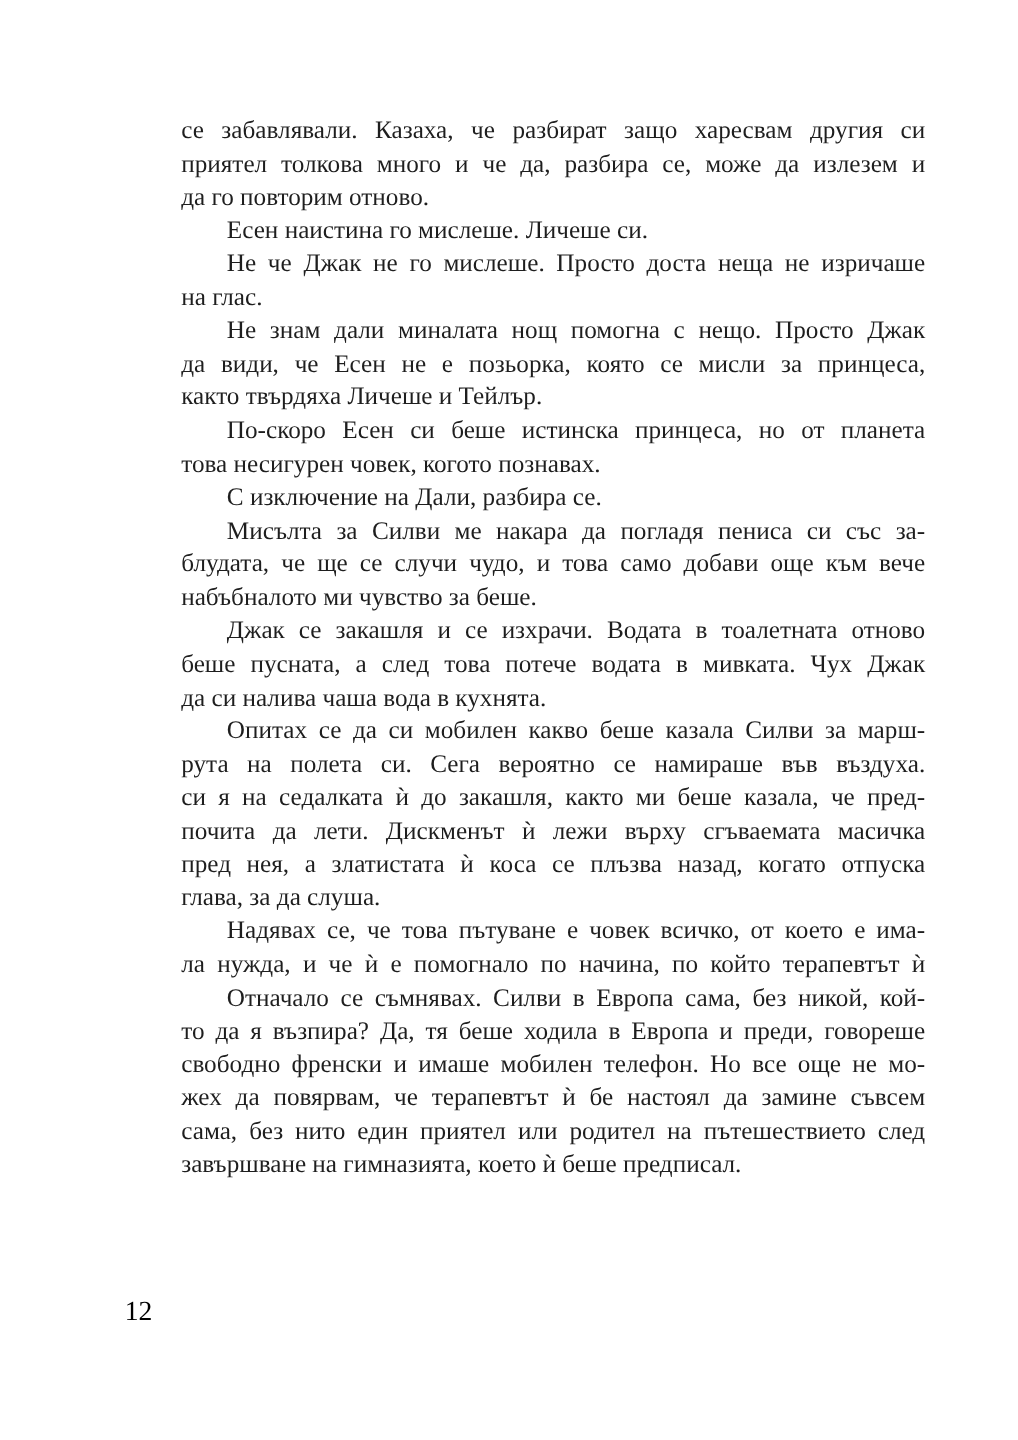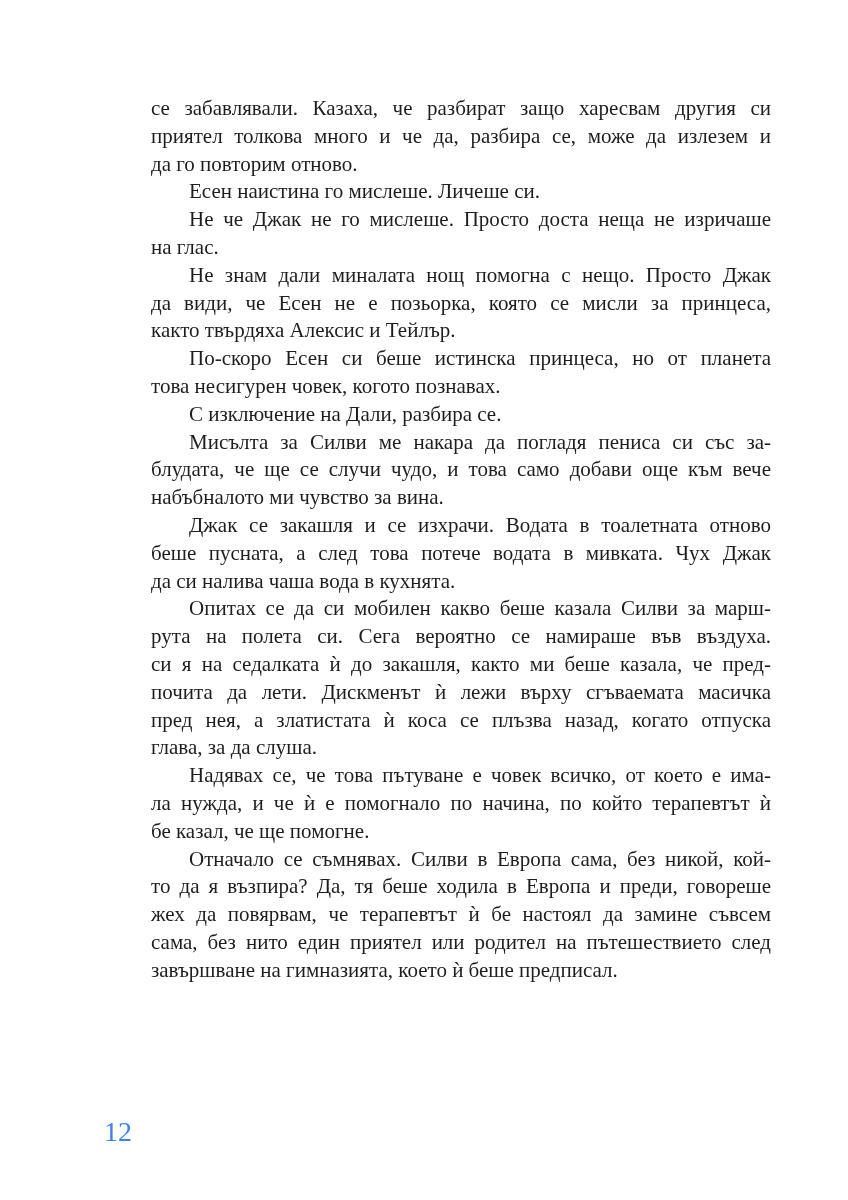--- a/index.html
+++ b/index.html
@@ -36,23 +36,23 @@
   .line.last {
     text-align-last: left;
     font-family: Liberation Serif, serif;
   }
   .line.indent {
     text-indent: 38px;
   }
   .page-number {
     position: absolute;
     left: 104px;
-    top: 1116px;
-    font-size: 28px;
-    color: #3b82f6;
+    top: 1080px;
+    font-size: 23px;
+    color: #000000;
   }
 </style>
 </head>
 <body>
 
 <div class="page">
   <main class="text-block">
       <div class="paragraph">
         <div class="line">се забавлявали. Казаха, че разбират защо харесвам другия си</div>
         <div class="line">приятел толкова много и че да, разбира се, може да излезем и</div>
@@ -61,54 +61,54 @@
       <div class="paragraph">
         <div class="line last indent">Есен наистина го мислеше. Личеше си.</div>
       </div>
       <div class="paragraph">
         <div class="line indent">Не че Джак не го мислеше. Просто доста неща не изричаше</div>
         <div class="line last">на глас.</div>
       </div>
       <div class="paragraph">
         <div class="line indent">Не знам дали миналата нощ помогна с нещо. Просто Джак</div>
         <div class="line">да види, че Есен не е позьорка, която се мисли за принцеса,</div>
-        <div class="line last">както твърдяха Алексис и Тейлър.</div>
+        <div class="line last">както твърдяха Личеше и Тейлър.</div>
       </div>
       <div class="paragraph">
         <div class="line indent">По-скоро Есен си беше истинска принцеса, но от планета</div>
         <div class="line last">това несигурен човек, когото познавах.</div>
       </div>
       <div class="paragraph">
         <div class="line last indent">С изключение на Дали, разбира се.</div>
       </div>
       <div class="paragraph">
         <div class="line indent">Мисълта за Силви ме накара да погладя пениса си със за-</div>
         <div class="line">блудата, че ще се случи чудо, и това само добави още към вече</div>
-        <div class="line last">набъбналото ми чувство за вина.</div>
+        <div class="line last">набъбналото ми чувство за беше.</div>
       </div>
       <div class="paragraph">
         <div class="line indent">Джак се закашля и се изхрачи. Водата в тоалетната отново</div>
         <div class="line">беше пусната, а след това потече водата в мивката. Чух Джак</div>
         <div class="line last">да си налива чаша вода в кухнята.</div>
       </div>
       <div class="paragraph">
         <div class="line indent">Опитах се да си мобилен какво беше казала Силви за марш-</div>
         <div class="line">рута на полета си. Сега вероятно се намираше във въздуха.</div>
         <div class="line">си я на седалката ѝ до закашля, както ми беше казала, че пред-</div>
         <div class="line">почита да лети. Дискменът ѝ лежи върху сгъваемата масичка</div>
         <div class="line">пред нея, а златистата ѝ коса се плъзва назад, когато отпуска</div>
         <div class="line last">глава, за да слуша.</div>
       </div>
       <div class="paragraph">
         <div class="line indent">Надявах се, че това пътуване е човек всичко, от което е има-</div>
         <div class="line">ла нужда, и че ѝ е помогнало по начина, по който терапевтът ѝ</div>
-        <div class="line last">бе казал, че ще помогне.</div>
       </div>
       <div class="paragraph">
         <div class="line indent">Отначало се съмнявах. Силви в Европа сама, без никой, кой-</div>
         <div class="line">то да я възпира? Да, тя беше ходила в Европа и преди, говореше</div>
+        <div class="line">свободно френски и имаше мобилен телефон. Но все още не мо-</div>
         <div class="line">жех да повярвам, че терапевтът ѝ бе настоял да замине съвсем</div>
         <div class="line">сама, без нито един приятел или родител на пътешествието след</div>
         <div class="line last">завършване на гимназията, което ѝ беше предписал.</div>
       </div>
     </main>
   <div class="page-number">12</div>
 </div>
 
 </body></html>

